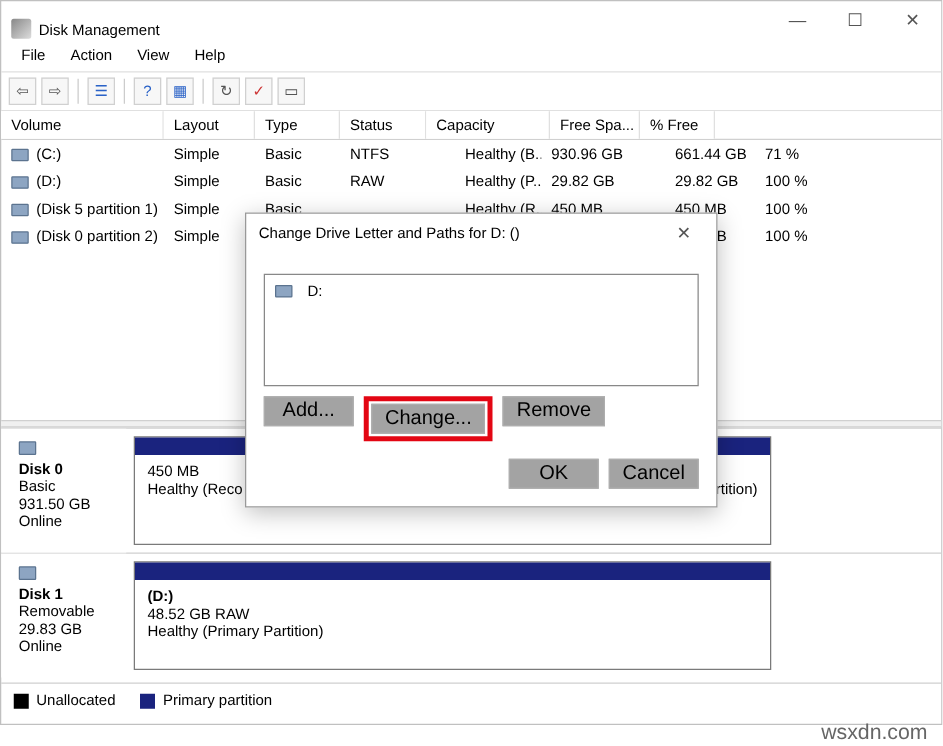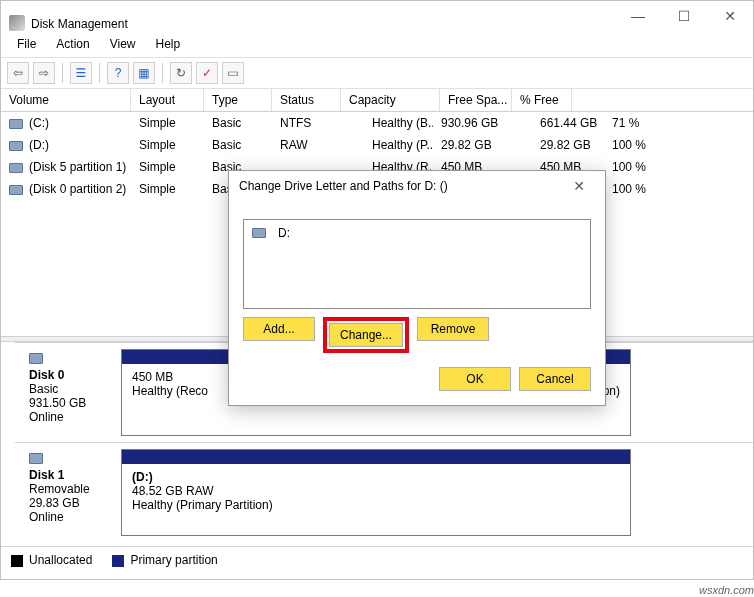--- a/index.html
+++ b/index.html
@@ -23,48 +23,48 @@
     .listheader div, .listrow div { padding:4px 8px; border-right:1px solid #e0e0e0; white-space:nowrap; overflow:hidden; }
     .col-vol{width:130px;} .col-layout{width:73px;} .col-type{width:68px;} .col-fs{width:92px;} .col-status{width:69px;} .col-cap{width:99px;} .col-free{width:72px;} .col-pfree{width:60px;}
     .listheader div { background:#fff; color:#000; }
     .listbody { }
     .listrow { display:flex; }
     .listrow div { border-right:none; }
     .drive-ic { display:inline-block; width:14px; height:10px; background:#8da5c2; border:1px solid #5b738f; border-radius:1px; margin-right:6px; vertical-align:middle; }
 
     .splitter { height:6px; background:#f0f0f0; border-top:1px solid #d0d0d0; border-bottom:1px solid #d0d0d0; cursor:row-resize; }
 
-    .disks { padding:0;margin-left:14px; }
+    .disks { padding:0; }
     .diskrow { display:flex; border-top:1px solid #d0d0d0; }
     .diskhead { width:100px; padding:10px 10px 10px 14px; background:#fff; }
     .diskhead strong { font-weight:bold; }
     .diskhead .drive-ic { margin-bottom:4px; width:14px; height:11px; }
     .diskparts { flex:1; padding:6px; display:flex; gap:0; }
     .partouter { border:1px solid #7a7a7a; display:flex; flex-direction:column; }
     .partbar { height:14px; background:#1a237e; }
     .partbody { padding:6px 10px; background:#fff; }
 
     .legend { border-top:1px solid #d0d0d0; padding:6px 10px; display:flex; gap:20px; align-items:center; margin-top:4px; }
     .legend .sw { width:12px; height:12px; display:inline-block; margin-right:6px; vertical-align:middle; }
     .sw.black { background:#000; } .sw.navy { background:#1a237e; }
 
     
-    .dialog { position:absolute; left:196px; top:170px; width:378px; background:#fff; border:1px solid #999; box-shadow:0 4px 18px rgba(0,0,0,.25);margin-left:32px; }
+    .dialog { position:absolute; left:196px; top:170px; width:378px; background:#fff; border:1px solid #999; box-shadow:0 4px 18px rgba(0,0,0,.25); }
     .dlgtitle { display:flex; align-items:center; height:30px; padding:0 6px 0 10px; }
     .dlgtitle .t { flex:1; color:#000; }
     .dlgtitle .x { width:40px; text-align:center; font-size:14px; color:#555; cursor:pointer; }
     .dlgbody { padding:10px 14px 14px 14px; }
     .listbox { border:1px solid #888; height:90px; padding:6px 8px; margin-top:8px; background:#fff; }
     .listbox .item { display:flex; align-items:center; gap:6px; }
     .btnrow { display:flex; gap:8px; margin-top:8px; }
     .btnrow2 { display:flex; justify-content:flex-end; gap:8px; margin-top:14px; }
-    button.win { min-width:72px; height:24px; background:#fde047; border:1px solid #adadad; padding:0 10px; cursor:pointer; font-size:12px; }
+    button.win { min-width:72px; height:24px; background:#a3a3a3; border:1px solid #adadad; padding:0 10px; cursor:pointer; font-size:16px; }
     .highlight { border:4px solid #e30613; padding:2px; }
 
-    .watermark { position:absolute; right:0; bottom:1px; color:#666; font-size:11px;font-style:italic; }
+    .watermark { position:absolute; right:12px; bottom:1px; color:#666; font-size:17px; }
   </style>
 </head>
 <body>
 
 <div class="window">
 
   <div class="titlebar">
     <div class="app-icon"></div>
     <div class="title">Disk Management</div>
     <div class="winbtn">—</div>

